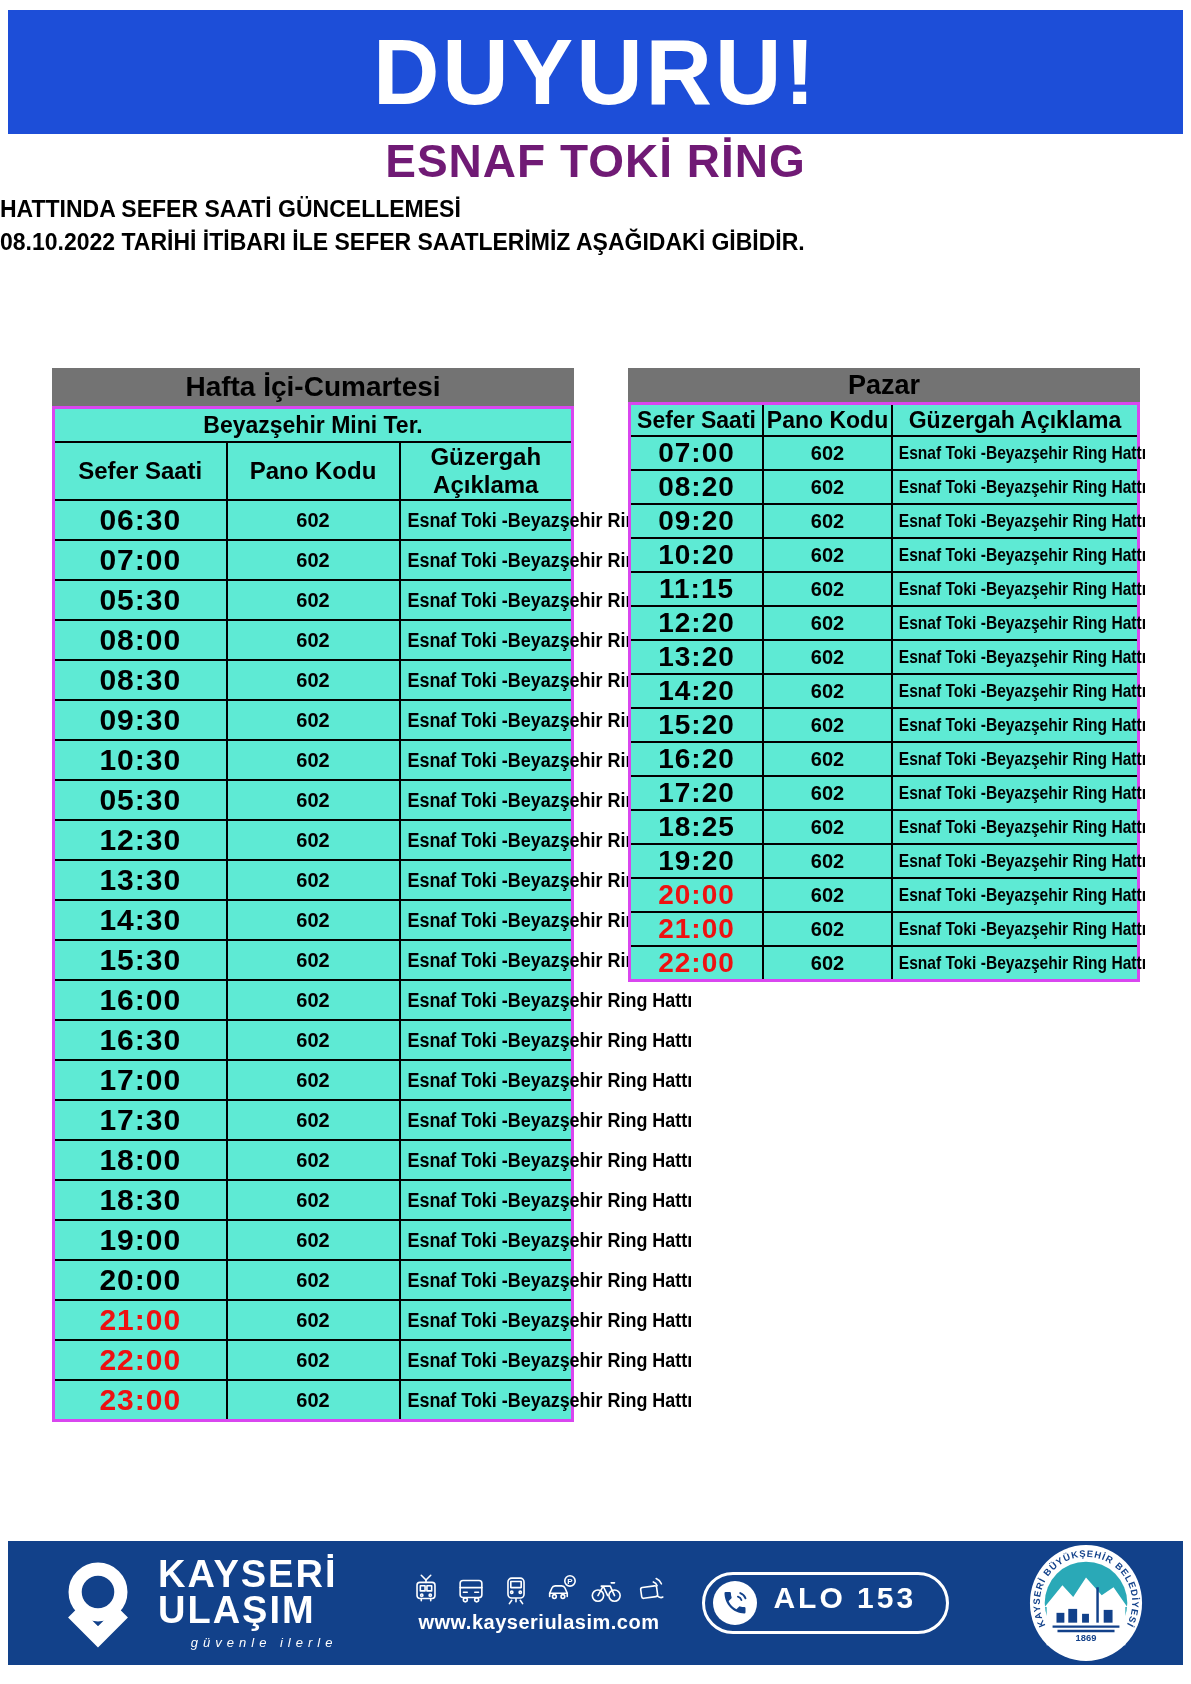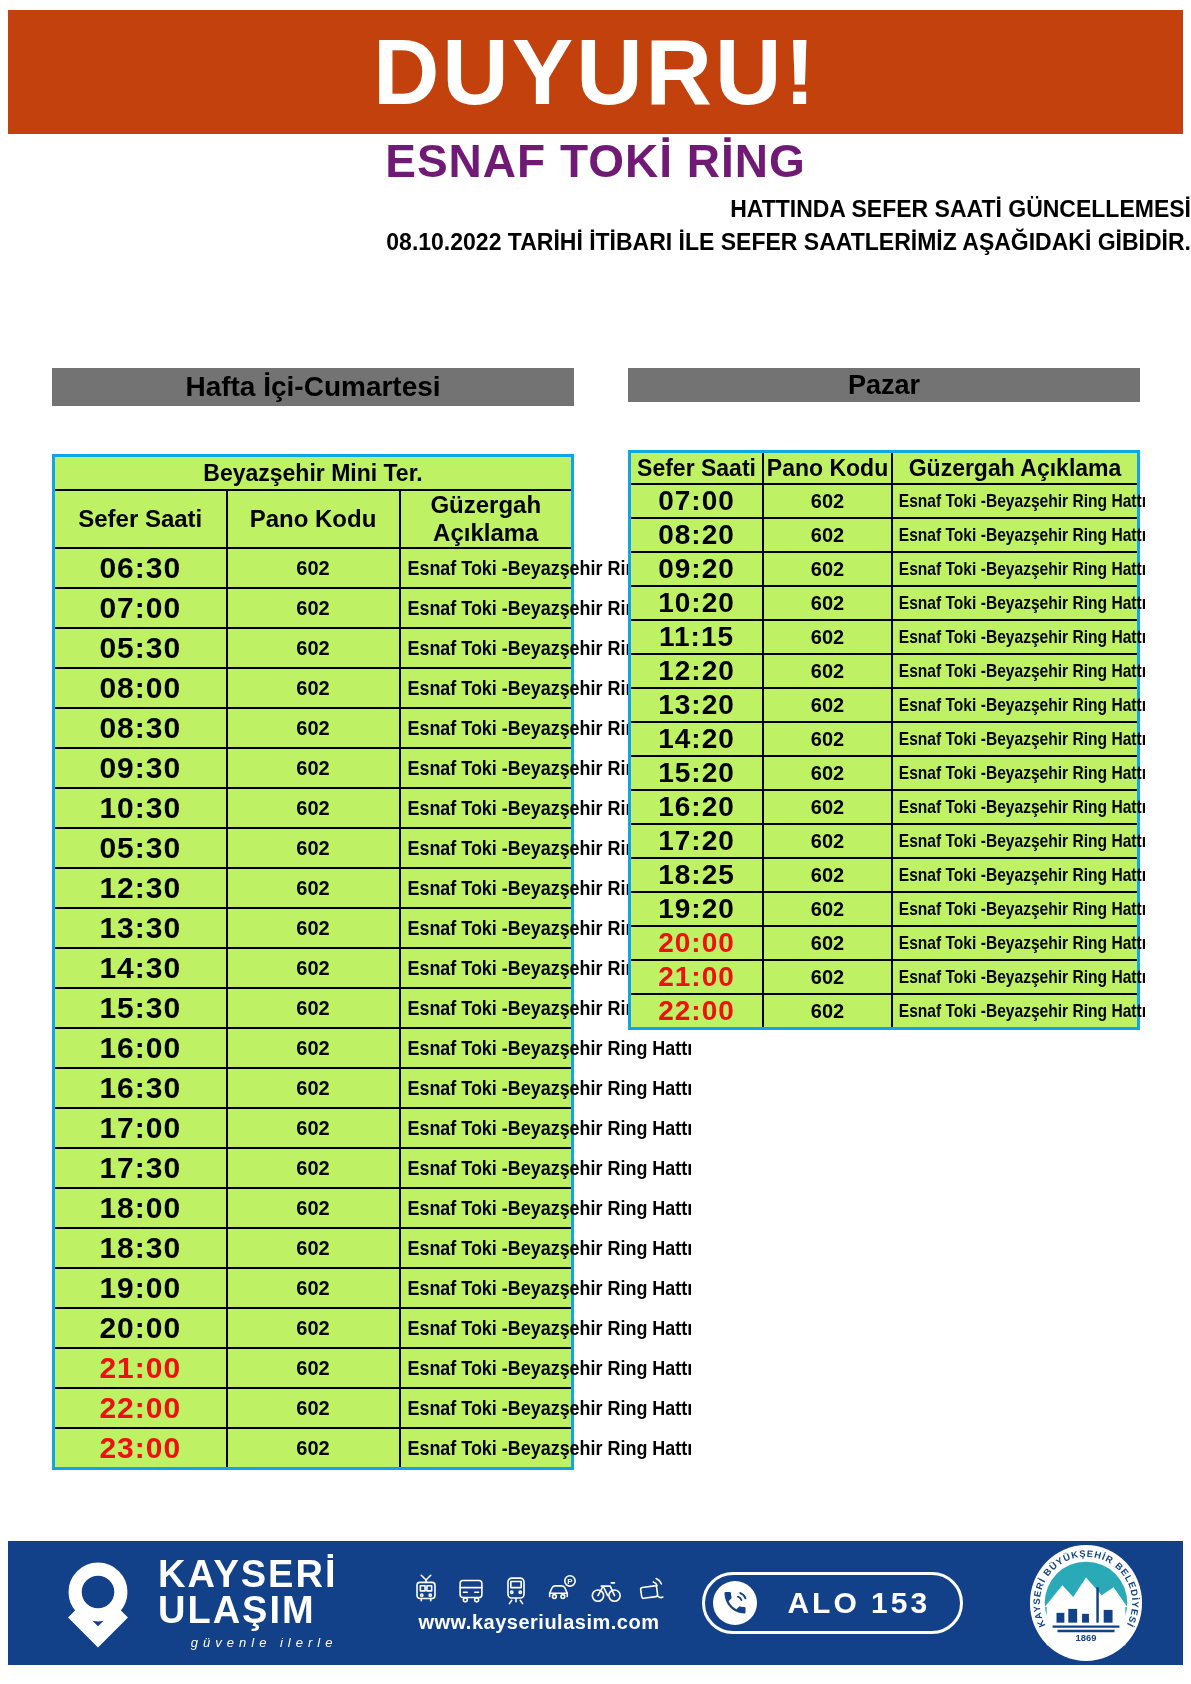--- a/index.html
+++ b/index.html
@@ -4,42 +4,42 @@
 <style>
   html,body{margin:0;padding:0;background:#e8e8e8;}
   .page{
     position:relative; width:1191px; height:1684px; margin:0 auto;
     background:#ffffff; overflow:hidden;
     font-family:"Liberation Sans", sans-serif; color:#000;
   }
   
   .banner{
     position:absolute; left:8px; right:8px; top:10px; height:124px;
-    background:#c2410c; color:#fff;
+    background:#1d4ed8; color:#fff;
     display:flex; align-items:center; justify-content:center;
     font-size:92px; font-weight:bold; letter-spacing:3px;
   }
   .route-title{
     position:absolute; top:134px; left:0; right:0; text-align:center;
     font-size:46px; font-weight:bold; color:#701a75; letter-spacing:1px;
   }
-  .sub-line{position:absolute; left:0; right:0; text-align:right; font-weight:bold; font-size:23px;}
+  .sub-line{position:absolute; left:0; right:0; text-align:left; font-weight:bold; font-size:23px;}
   .sub1{top:196px;}
   .sub2{top:229px;}
 
   
   .table-block{position:absolute;}
   .t-left{left:52px; top:368px; width:522px;}
   .t-right{left:628px; top:368px; width:512px;}
   .tb-title{
     background:#737373; font-weight:bold; text-align:center;
     font-size:28px; height:38px; line-height:38px;
   }
   .t-right .tb-title{font-size:27px; height:34px; line-height:34px;}
-  table{border-collapse:collapse; table-layout:fixed; width:100%; background:#bef264; border:3px solid #0ea5e9;margin-top:48px;}
+  table{border-collapse:collapse; table-layout:fixed; width:100%; background:#5eead4; border:3px solid #d946ef;}
   th,td{border:2px solid #000; text-align:center; vertical-align:middle; padding:0; font-weight:bold;}
   th.sub{font-size:23px; height:32px;}
   .t-right th.sub{font-size:21px; height:27px;}
   th.col{font-size:24px; height:34px;}
   .t-right th.col{font-size:23px; height:30px;}
   td.time{font-size:30px; letter-spacing:1px; height:38px;}
   .t-right td.time{font-size:28px; height:30px;}
   td.time.red span{color:#ee1111;}
   td.code{font-size:20px;}
   td.route{text-align:left;}
@@ -59,21 +59,21 @@
   .brand{display:flex; align-items:center; gap:16px;}
   .pin-logo{width:88px; height:96px; flex:0 0 auto;}
   .brand-text{display:flex; flex-direction:column;}
   .brand-l1,.brand-l2{font-size:38px; font-weight:bold; line-height:36px; letter-spacing:2px;}
   .brand-tagline{font-size:13px; font-style:italic; letter-spacing:5px; margin-top:7px; text-align:right;}
   .mid{display:flex; flex-direction:column; align-items:center; gap:5px; margin-left:72px;}
   .transport-icons{display:flex; align-items:flex-end; gap:11px;}
   .transport-icons svg{width:34px; height:34px;}
   .website{font-size:20px; font-weight:bold; letter-spacing:.5px;}
   .alo-pill{
-    display:flex; align-items:center; gap:30px; margin-left:34px;
+    display:flex; align-items:flex-start; gap:16px; margin-left:34px;
     border:3px solid #fff; border-radius:40px; padding:6px 30px 6px 8px;
   }
   .alo-circle{
     width:44px; height:44px; border-radius:50%; background:#fff;
     display:flex; align-items:center; justify-content:center; flex:0 0 auto;
   }
   .alo-circle svg{width:28px; height:28px;}
   .alo-label{font-size:30px; font-weight:bold; letter-spacing:3px;}
   .seal{margin-left:auto; width:118px; height:122px;}
   .icon-stroke{fill:none; stroke:#fff; stroke-width:1.7; stroke-linecap:round; stroke-linejoin:round;}

